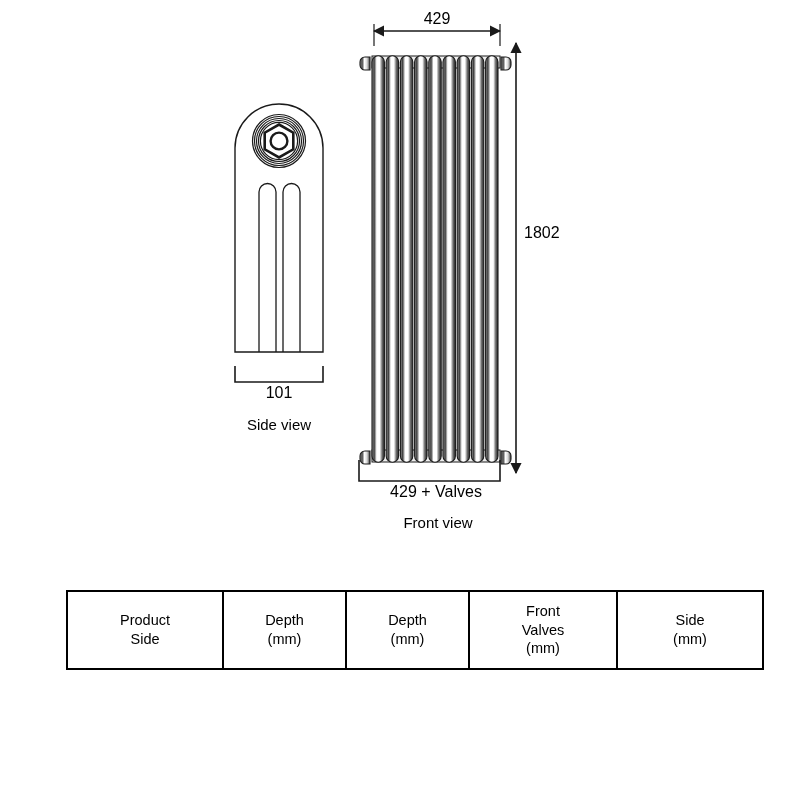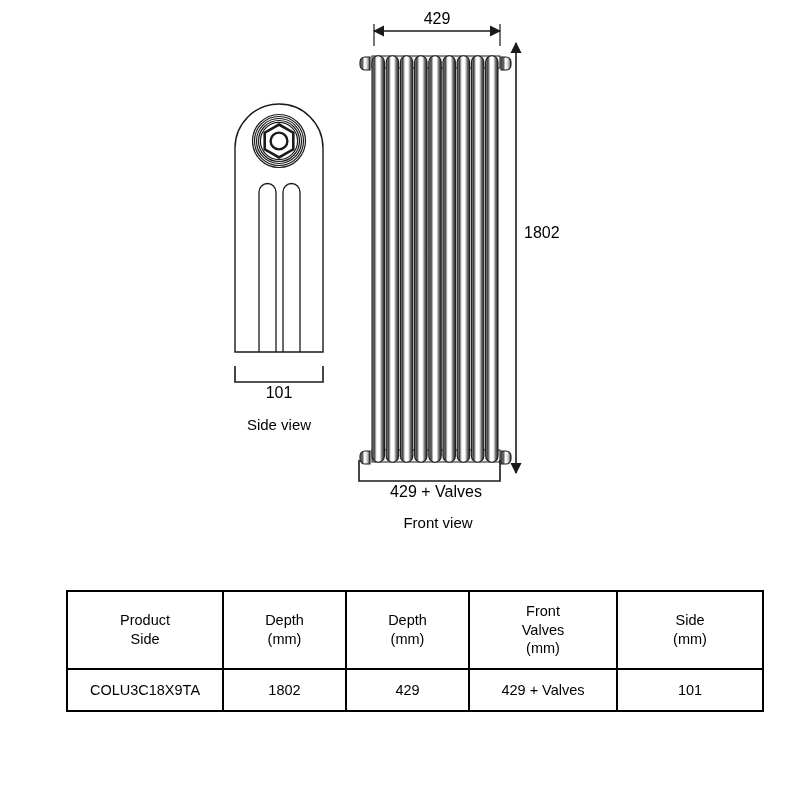--- a/index.html
+++ b/index.html
@@ -212,24 +212,17 @@
           <td class="c3">
             <span class="hdr-line">Front</span>
             <span class="hdr-line">Valves</span>
             <span class="hdr-line">(mm)</span>
           </td>
           <td class="c4">
             <span class="hdr-line">Side</span>
             <span class="hdr-line">(mm)</span>
           </td>
         </tr>
-        <tr class="body">
-          <td class="c0">COLU3C18X9TA</td>
-          <td class="c1">1802</td>
-          <td class="c2">429</td>
-          <td class="c3">429 + Valves</td>
-          <td class="c4">101</td>
-        </tr>
       </tbody>
     </table>
   </div>
 
 </div>
 
 </body></html>

